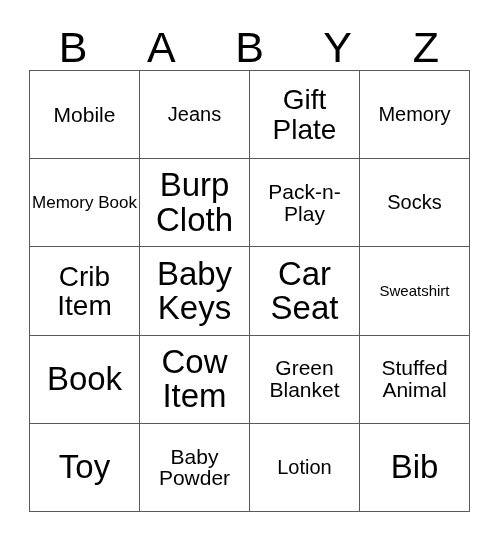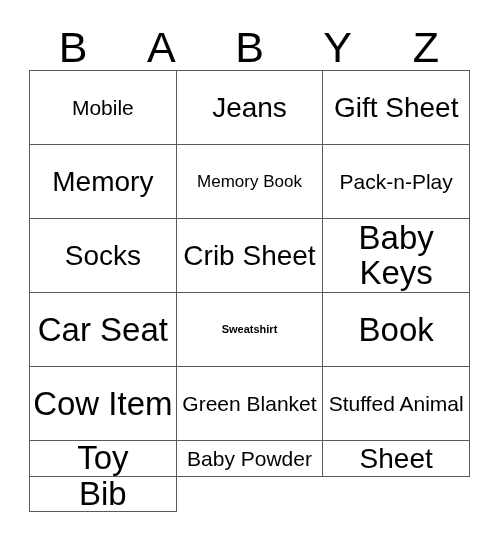--- a/index.html
+++ b/index.html
@@ -44,21 +44,21 @@
     user-select: none;
   }
   
   #bingo-grid {
     position: absolute;
     left: 29px;
     top: 70px;
     width: 441px;
     height: 442px;
     display: grid;
-    grid-template-columns: repeat(3, 1fr);
+    grid-template-columns: repeat(4, 1fr);
     grid-template-rows: repeat(5, 1fr);
     border-top: 1px solid #5a5a5a;
     border-left: 1px solid #5a5a5a;
     box-sizing: border-box;
     background: #ffffff;
   }
   .bingo-cell {
     border-right: 1px solid #5a5a5a;
     border-bottom: 1px solid #5a5a5a;
     box-sizing: border-box;
@@ -73,24 +73,24 @@
   .cell-text {
     display: block;
     width: 100%;
     line-height: 1.04;
     color: #000000;
     word-break: normal;
     overflow-wrap: break-word;
     hyphens: none;
   }
   
-  .fs-xs   { font-size: 11px; font-weight: bold; }
+  .fs-xs   { font-size: 15px; }
   .fs-sm   { font-size: 17px; }
   .fs-md   { font-size: 21px; }
-  .fs-lg   { font-size: 28px; }
+  .fs-lg   { font-size: 20px; }
   .fs-xl   { font-size: 28px; }
   .fs-xxl  { font-size: 33px; }
 </style>
 </head>
 <body>
 
 <div id="card-root">
 
   <div id="header-row">
       <div class="header-letter">B</div>
@@ -101,36 +101,39 @@
     </div>
 
   <div id="bingo-grid">
       <div class="bingo-cell">
         <span class="cell-text fs-md">Mobile</span>
       </div>
       <div class="bingo-cell">
         <span class="cell-text fs-lg">Jeans</span>
       </div>
       <div class="bingo-cell">
-        <span class="cell-text fs-xl">Gift Sheet</span>
+        <span class="cell-text fs-xl">Gift Plate</span>
       </div>
       <div class="bingo-cell">
         <span class="cell-text fs-lg">Memory</span>
       </div>
       <div class="bingo-cell">
         <span class="cell-text fs-sm">Memory Book</span>
       </div>
       <div class="bingo-cell">
+        <span class="cell-text fs-xxl">Burp Cloth</span>
+      </div>
+      <div class="bingo-cell">
         <span class="cell-text fs-md">Pack-n-Play</span>
       </div>
       <div class="bingo-cell">
         <span class="cell-text fs-lg">Socks</span>
       </div>
       <div class="bingo-cell">
-        <span class="cell-text fs-xl">Crib Sheet</span>
+        <span class="cell-text fs-xl">Crib Item</span>
       </div>
       <div class="bingo-cell">
         <span class="cell-text fs-xxl">Baby Keys</span>
       </div>
       <div class="bingo-cell">
         <span class="cell-text fs-xxl">Car Seat</span>
       </div>
       <div class="bingo-cell">
         <span class="cell-text fs-xs">Sweatshirt</span>
       </div>
@@ -146,20 +149,20 @@
       <div class="bingo-cell">
         <span class="cell-text fs-md">Stuffed Animal</span>
       </div>
       <div class="bingo-cell">
         <span class="cell-text fs-xxl">Toy</span>
       </div>
       <div class="bingo-cell">
         <span class="cell-text fs-md">Baby Powder</span>
       </div>
       <div class="bingo-cell">
-        <span class="cell-text fs-lg">Sheet</span>
+        <span class="cell-text fs-lg">Lotion</span>
       </div>
       <div class="bingo-cell">
         <span class="cell-text fs-xxl">Bib</span>
       </div>
     </div>
 
 </div>
 
 </body></html>

